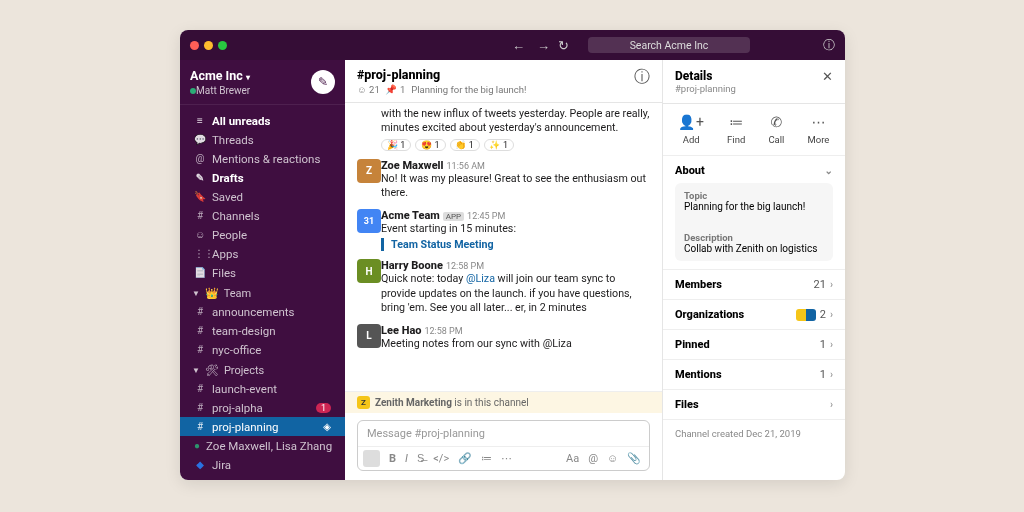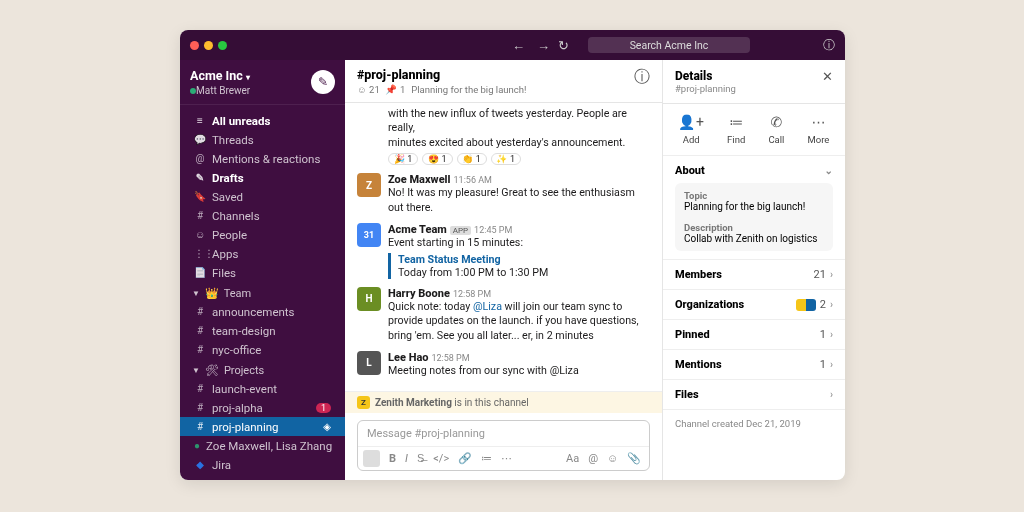--- a/index.html
+++ b/index.html
@@ -31,21 +31,21 @@
 .sitem .ic{width:12px;text-align:center;font-size:10px;opacity:0.85;}
 .section{padding:5px 12px 2px;display:flex;align-items:center;gap:5px;font-size:11px;}
 .caret{font-size:8px;}
 .badge{background:#cd2553;color:#fff;border-radius:8px;font-size:9px;padding:0 5px;margin-left:auto;}
 .content { flex:1; display:flex; overflow:hidden; }
 .channel { flex:1; display:flex; flex-direction:column; border-right:1px solid #e5e5e5; min-width:0; }
 .chhead { padding:7px 12px; border-bottom:1px solid #e5e5e5; display:flex; align-items:flex-start; justify-content:space-between; }
 .chtitle { font-weight:800; font-size:12.5px; }
 .chsub { font-size:9.5px; color:#777; display:flex; align-items:center; gap:6px; margin-top:2px;}
 .messages { flex:1; overflow:hidden; padding:0 12px; font-size:10.7px; color:#1d1c1d; }
-.msg { display:flex; gap:7px; padding:4px 0; }
+.msg { display:flex; padding:4px 0; }
 .avatar { width:24px; height:24px; border-radius:4px; flex-shrink:0; background:#888; display:flex; align-items:center; justify-content:center; color:#fff; font-size:10px; font-weight:700;}
 .msgbody { flex:1; min-width:0; }
 .msgname { font-weight:800; font-size:11px; }
 .msgtime { color:#888; font-size:9px; font-weight:400; margin-left:3px;}
 .apptag { background:#ddd; color:#555; font-size:8px; padding:0 3px; border-radius:2px; margin-left:3px;}
 .msgtext { line-height:1.35; }
 .mention { color:#1264a3; }
 .eventbar { border-left:3px solid #1264a3; padding-left:7px; margin-top:2px;}
 .eventtitle { color:#1264a3; font-weight:700; }
 .reactions { display:flex; gap:4px; margin-top:3px;}
@@ -248,21 +248,20 @@
             </div>
           </div>
 
           <div class="msg">
             <div class="avatar" style="background:#4285f4;font-size:9px;">31</div>
             <div class="msgbody">
               <span class="msgname">Acme Team</span><span class="apptag">APP</span><span class="msgtime">12:45 PM</span>
               <div class="msgtext">Event starting in 15 minutes:</div>
               <div class="eventbar">
                 <div class="eventtitle">Team Status Meeting</div>
-                <div>Today from 1:00 PM to 1:30 PM</div>
               </div>
             </div>
           </div>
 
           <div class="msg">
             <div class="avatar" style="background:#6b8e23;">H</div>
             <div class="msgbody">
               <span class="msgname">Harry Boone</span><span class="msgtime">12:58 PM</span>
               <div class="msgtext"><span>Quick note: today </span><span class="mention">@Liza</span><span> will join our team sync to provide updates on the launch. if you have questions, bring 'em. See you all later... er, in 2 minutes</span></div>
             </div>
@@ -334,21 +333,21 @@
             </div>
         </div>
         <div class="dsection">
           <div class="dsechead">
               <span>About</span>
               <span class="chev">⌄</span>
             </div>
           <div class="dabout">
             <div class="lbl">Topic</div>
             <div>Planning for the big launch!</div>
-            <div class="lbl" style="margin-top:10px;">Description</div>
+            <div class="lbl" style="margin-top:20px;">Description</div>
             <div>Collab with Zenith on logistics</div>
           </div>
         </div>
         <div class="drow">
             <span>Members</span>
             <span class="val">
               <span>21</span>
               <span class="chev">›</span>
             </span>
           </div>

